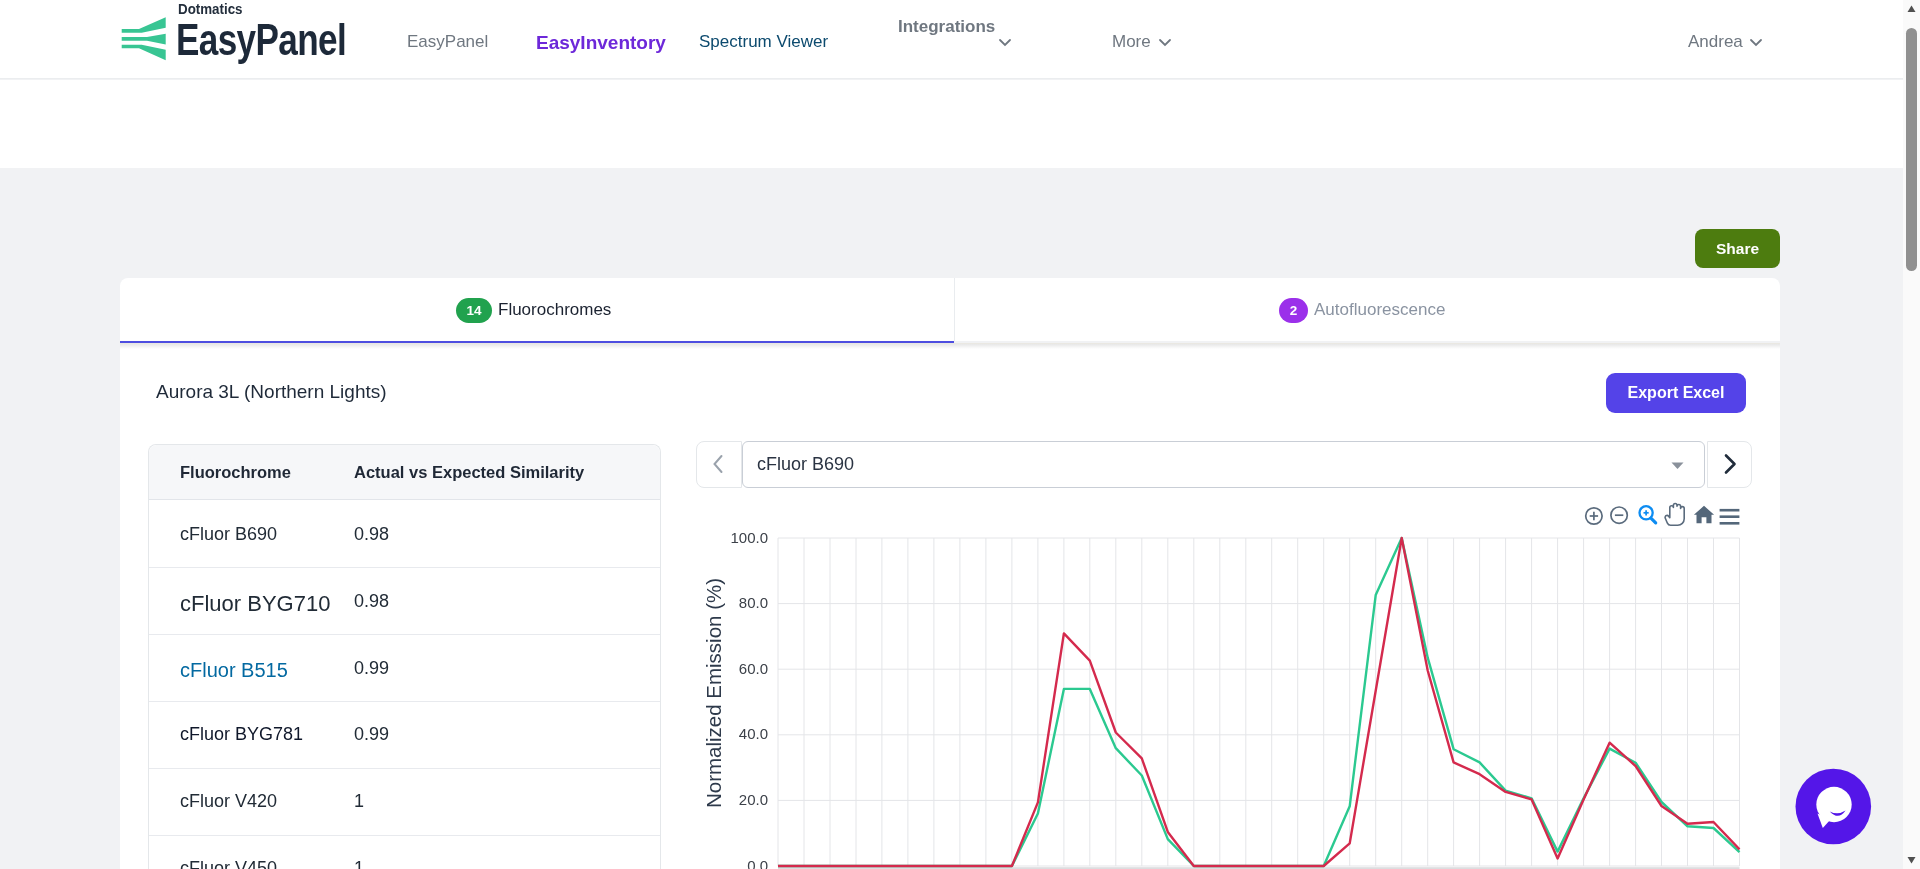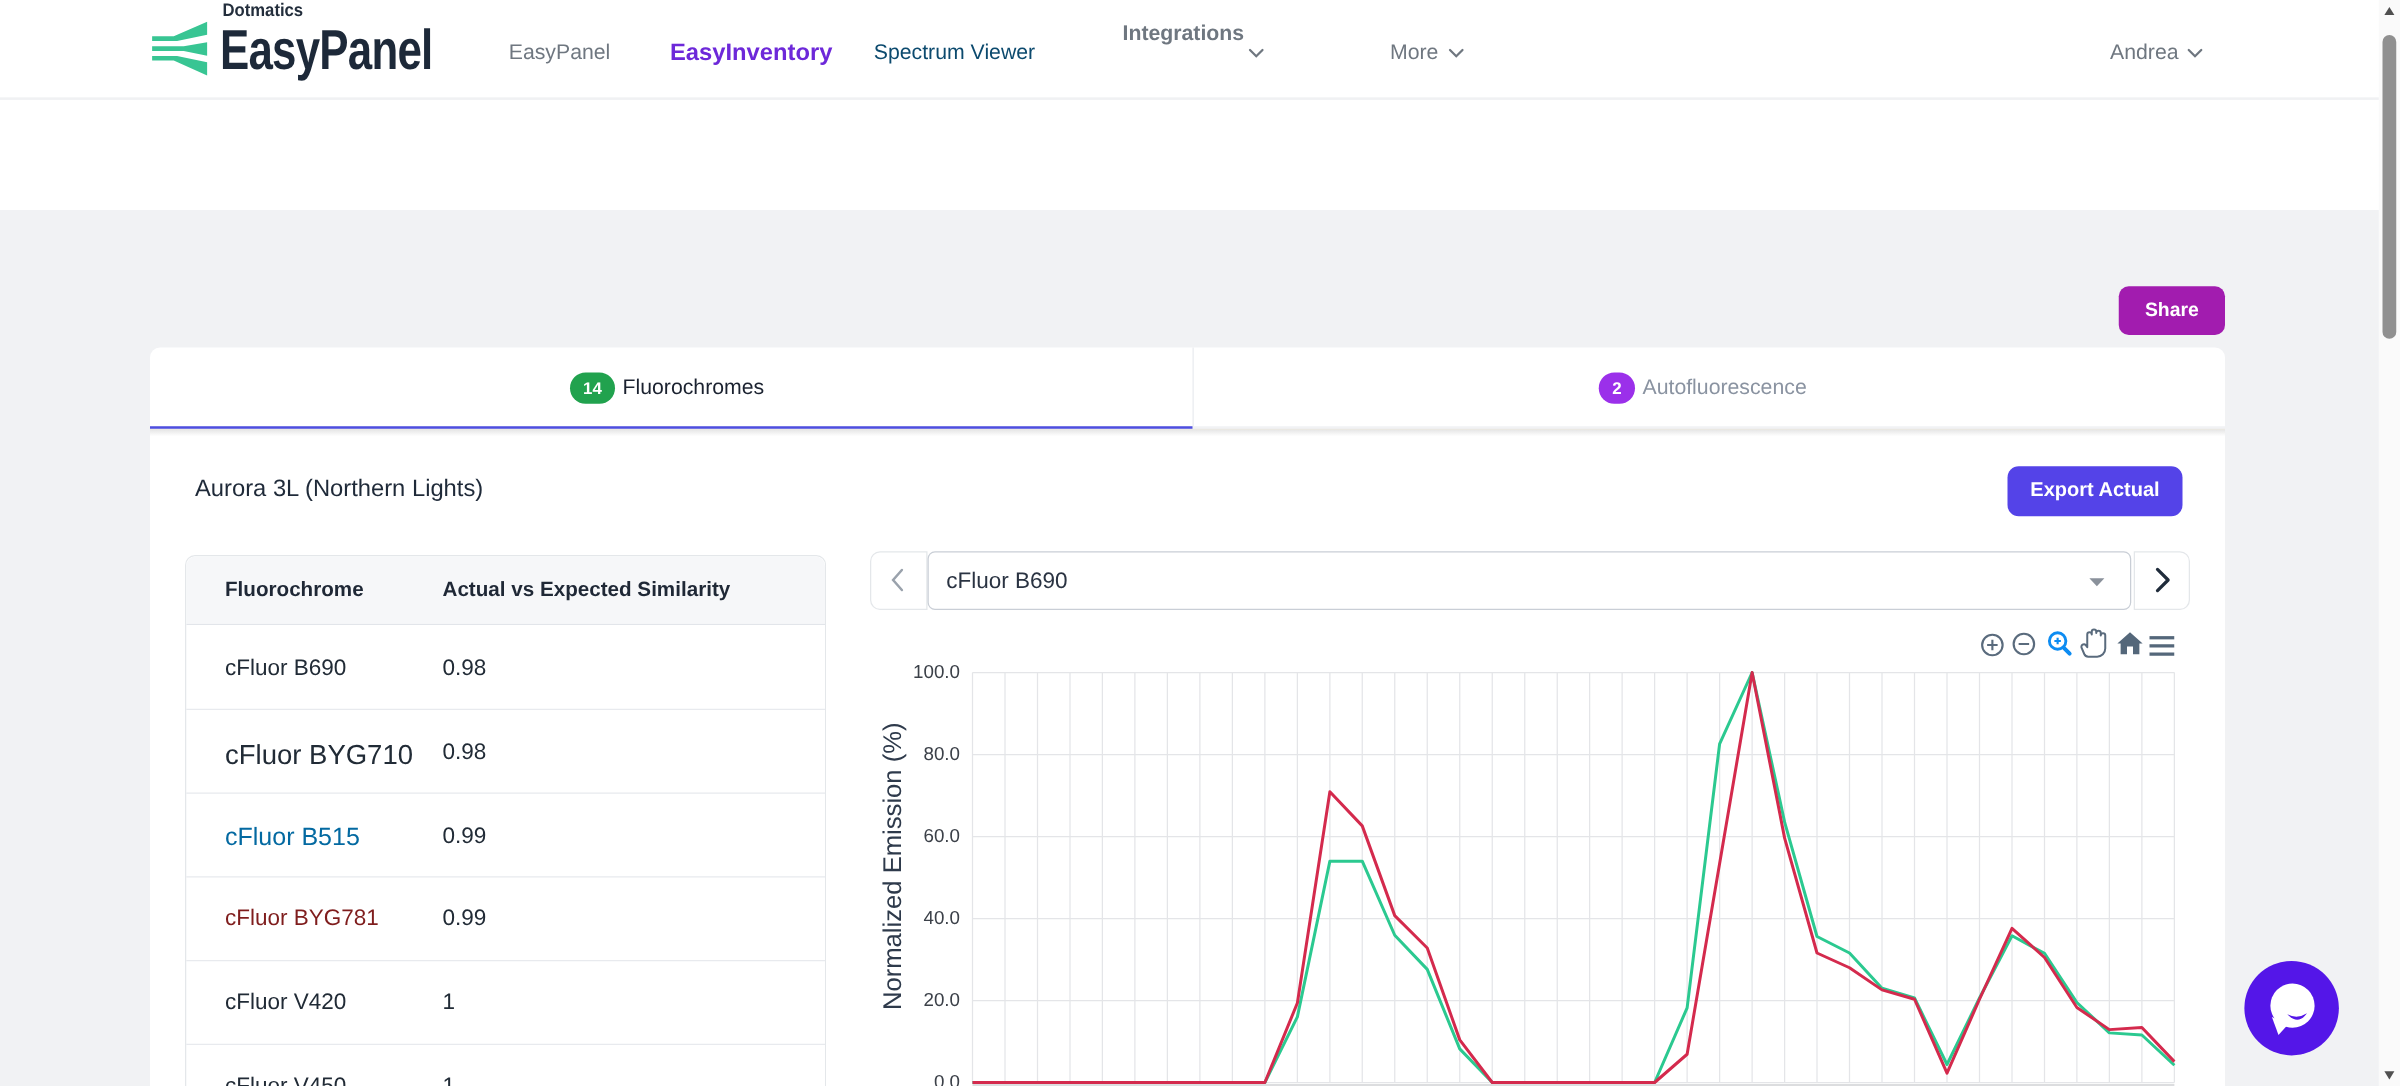--- a/index.html
+++ b/index.html
@@ -29,51 +29,51 @@
 <svg class="abs" style="left:1158px;top:38px" width="14" height="9" viewBox="0 0 14 9">
       <path d="M2 2 L7 7 L12 2" fill="none" stroke="#6f7780" stroke-width="1.8" stroke-linecap="round"></path>
     </svg>
 <div class="abs" style="left:1688px;top:32px;font-size:17px;font-weight:400;color:#6f7780">Andrea</div>
 <svg class="abs" style="left:1749px;top:38px" width="14" height="9" viewBox="0 0 14 9">
       <path d="M2 2 L7 7 L12 2" fill="none" stroke="#6f7780" stroke-width="1.8" stroke-linecap="round"></path>
     </svg>
 
 <div class="abs" style="left:0;top:80px;width:1920px;height:88px;background:#fff"></div>
 
-<div class="abs" style="left:1695px;top:229px;width:85px;height:39px;background:#a21caf;border-radius:8px;color:#fff;font-size:15.5px;font-weight:700;text-align:center;line-height:39px">Share</div>
+<div class="abs" style="left:1695px;top:229px;width:85px;height:39px;background:#4d7c0f;border-radius:8px;color:#fff;font-size:15.5px;font-weight:700;text-align:center;line-height:39px">Share</div>
 
 <div class="abs" style="left:120px;top:278px;width:1660px;height:63px;background:#fff;border-radius:8px 8px 0 0"></div>
 <div class="abs" style="left:954px;top:278px;width:1px;height:63px;background:#e9ecef"></div>
 <div class="abs" style="left:120px;top:343.3px;width:1660px;height:1px;background:#eae8e2"></div>
 <div class="abs" style="left:120px;top:340.6px;width:834px;height:2.7px;background:#4e4ee0"></div>
 <div class="abs" style="left:456px;top:297.5px;width:36px;height:25px;background:#21a24e;border-radius:12.5px;color:#fff;font-size:13.5px;font-weight:700;text-align:center;line-height:25px">14</div>
 <div class="abs" style="left:498px;top:300px;font-size:17px;font-weight:500;color:#1b2230">Fluorochromes</div>
 <div class="abs" style="left:1279px;top:298px;width:29px;height:25px;background:#9b30ea;border-radius:12.5px;color:#fff;font-size:13.5px;font-weight:700;text-align:center;line-height:25px">2</div>
 <div class="abs" style="left:1314px;top:300px;font-size:17px;font-weight:400;color:#8a93a1">Autofluorescence</div>
 
 <div class="abs" style="left:120px;top:344.3px;width:1660px;height:525px;background:#fff"></div>
 <div class="abs" style="left:120px;top:344.3px;width:1660px;height:5px;background:linear-gradient(#e7e7e7,rgba(255,255,255,0))"></div>
 <div class="abs" style="left:156px;top:381px;font-size:19px;font-weight:400;color:#1f2a39">Aurora 3L (Northern Lights)</div>
-<div class="abs" style="left:1606px;top:373px;width:140px;height:40px;background:#5443e8;border-radius:9px;color:#fff;font-size:16px;font-weight:700;text-align:center;line-height:40px">Export Actual</div>
+<div class="abs" style="left:1606px;top:373px;width:140px;height:40px;background:#5443e8;border-radius:9px;color:#fff;font-size:16px;font-weight:700;text-align:center;line-height:40px">Export Excel</div>
 
 <div class="abs" style="left:148px;top:444px;width:513px;height:425px;border:1px solid #e4e7ea;border-bottom:none;border-radius:8px 8px 0 0"></div>
 <div class="abs" style="left:149px;top:445px;width:511px;height:55px;background:#f6f7f9;border-bottom:1px solid #e2e5ea;border-radius:8px 8px 0 0"></div>
 <div class="abs" style="left:180px;top:463px;font-size:16.5px;font-weight:700;color:#1f2836">Fluorochrome</div>
 <div class="abs" style="left:354px;top:463px;font-size:16.5px;font-weight:700;color:#1f2836">Actual vs Expected Similarity</div>
 <div class="abs" style="left:149px;top:567.3px;width:511px;height:1px;background:#e8eaee"></div>
 <div class="abs" style="left:180px;top:523.9px;font-size:18px;color:#212b36">cFluor B690</div>
 <div class="abs" style="left:354px;top:523.9px;font-size:18px;color:#212b36">0.98</div>
 <div class="abs" style="left:149px;top:634.1px;width:511px;height:1px;background:#e8eaee"></div>
 <div class="abs" style="left:180px;top:590.7px;font-size:22px;color:#212b36">cFluor BYG710</div>
 <div class="abs" style="left:354px;top:590.7px;font-size:18px;color:#212b36">0.98</div>
 <div class="abs" style="left:149px;top:700.9px;width:511px;height:1px;background:#e8eaee"></div>
 <div class="abs" style="left:180px;top:659px;font-size:20px;color:#0369a1">cFluor B515</div>
 <div class="abs" style="left:354px;top:657.5px;font-size:18px;color:#212b36">0.99</div>
 <div class="abs" style="left:149px;top:767.7px;width:511px;height:1px;background:#e8eaee"></div>
-<div class="abs" style="left:180px;top:724.3px;font-size:18px;color:#7f1d1d">cFluor BYG781</div>
+<div class="abs" style="left:180px;top:724.3px;font-size:18px;color:#0f172a">cFluor BYG781</div>
 <div class="abs" style="left:354px;top:724.3px;font-size:18px;color:#212b36">0.99</div>
 <div class="abs" style="left:149px;top:834.5px;width:511px;height:1px;background:#e8eaee"></div>
 <div class="abs" style="left:180px;top:791.1px;font-size:18px;color:#212b36">cFluor V420</div>
 <div class="abs" style="left:354px;top:791.1px;font-size:18px;color:#212b36">1</div>
 
 <div class="abs" style="left:180px;top:857.9px;font-size:18px;color:#212b36">cFluor V450</div>
 <div class="abs" style="left:354px;top:857.9px;font-size:18px;color:#212b36">1</div>
 
 <div class="abs" style="left:696px;top:441px;width:46px;height:47px;border:1px solid #e4e7ea;border-radius:8px 0 0 8px"></div>
 <svg class="abs" style="left:710px;top:453px" width="16" height="22" viewBox="0 0 16 22">

